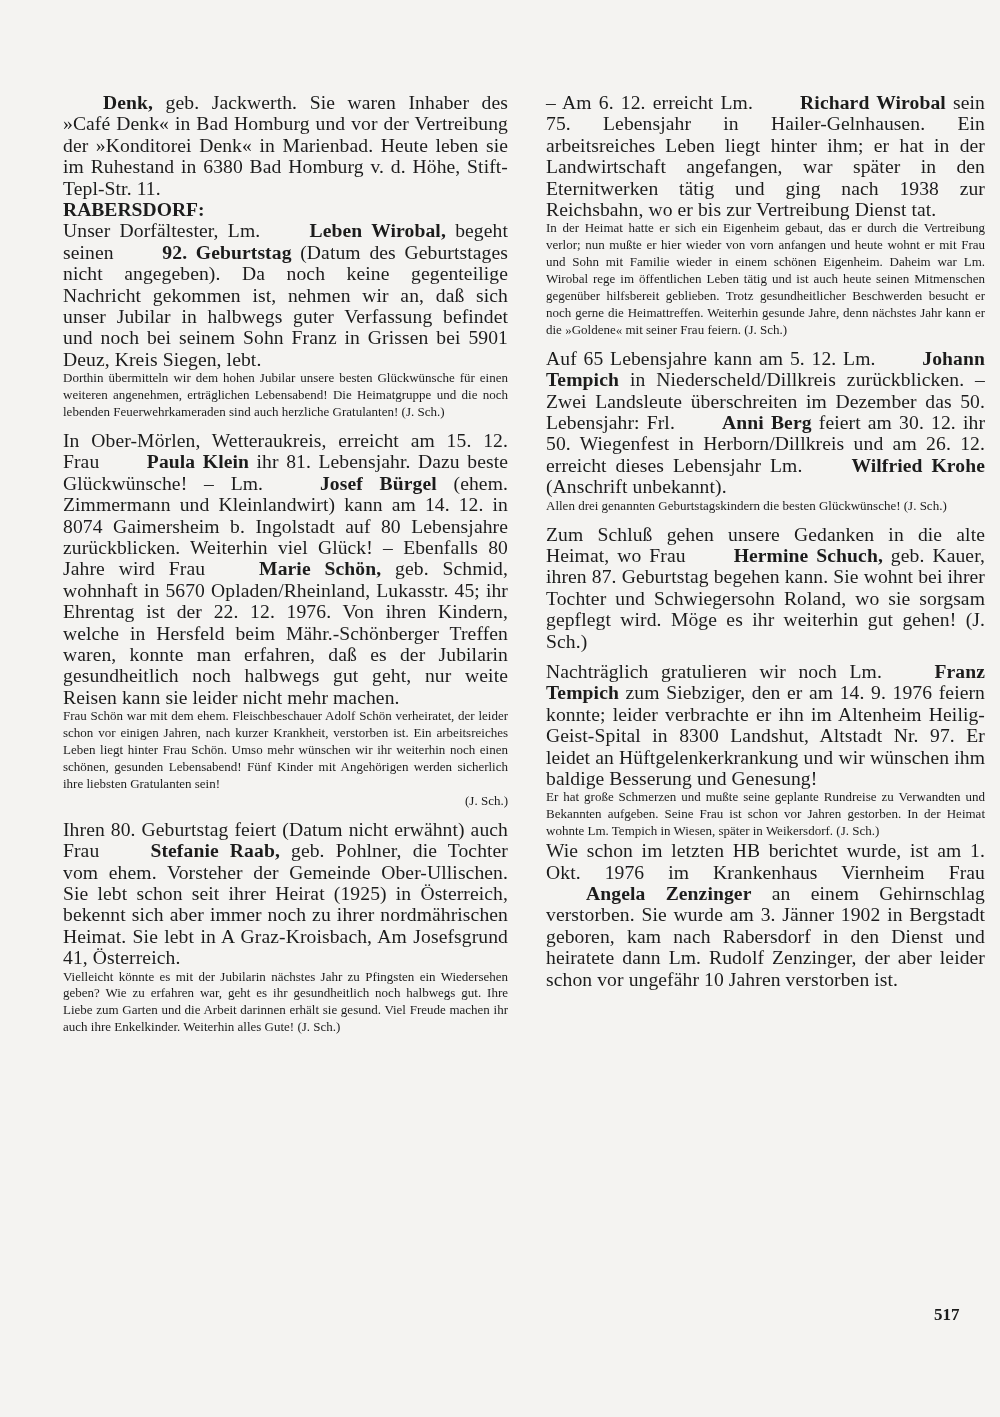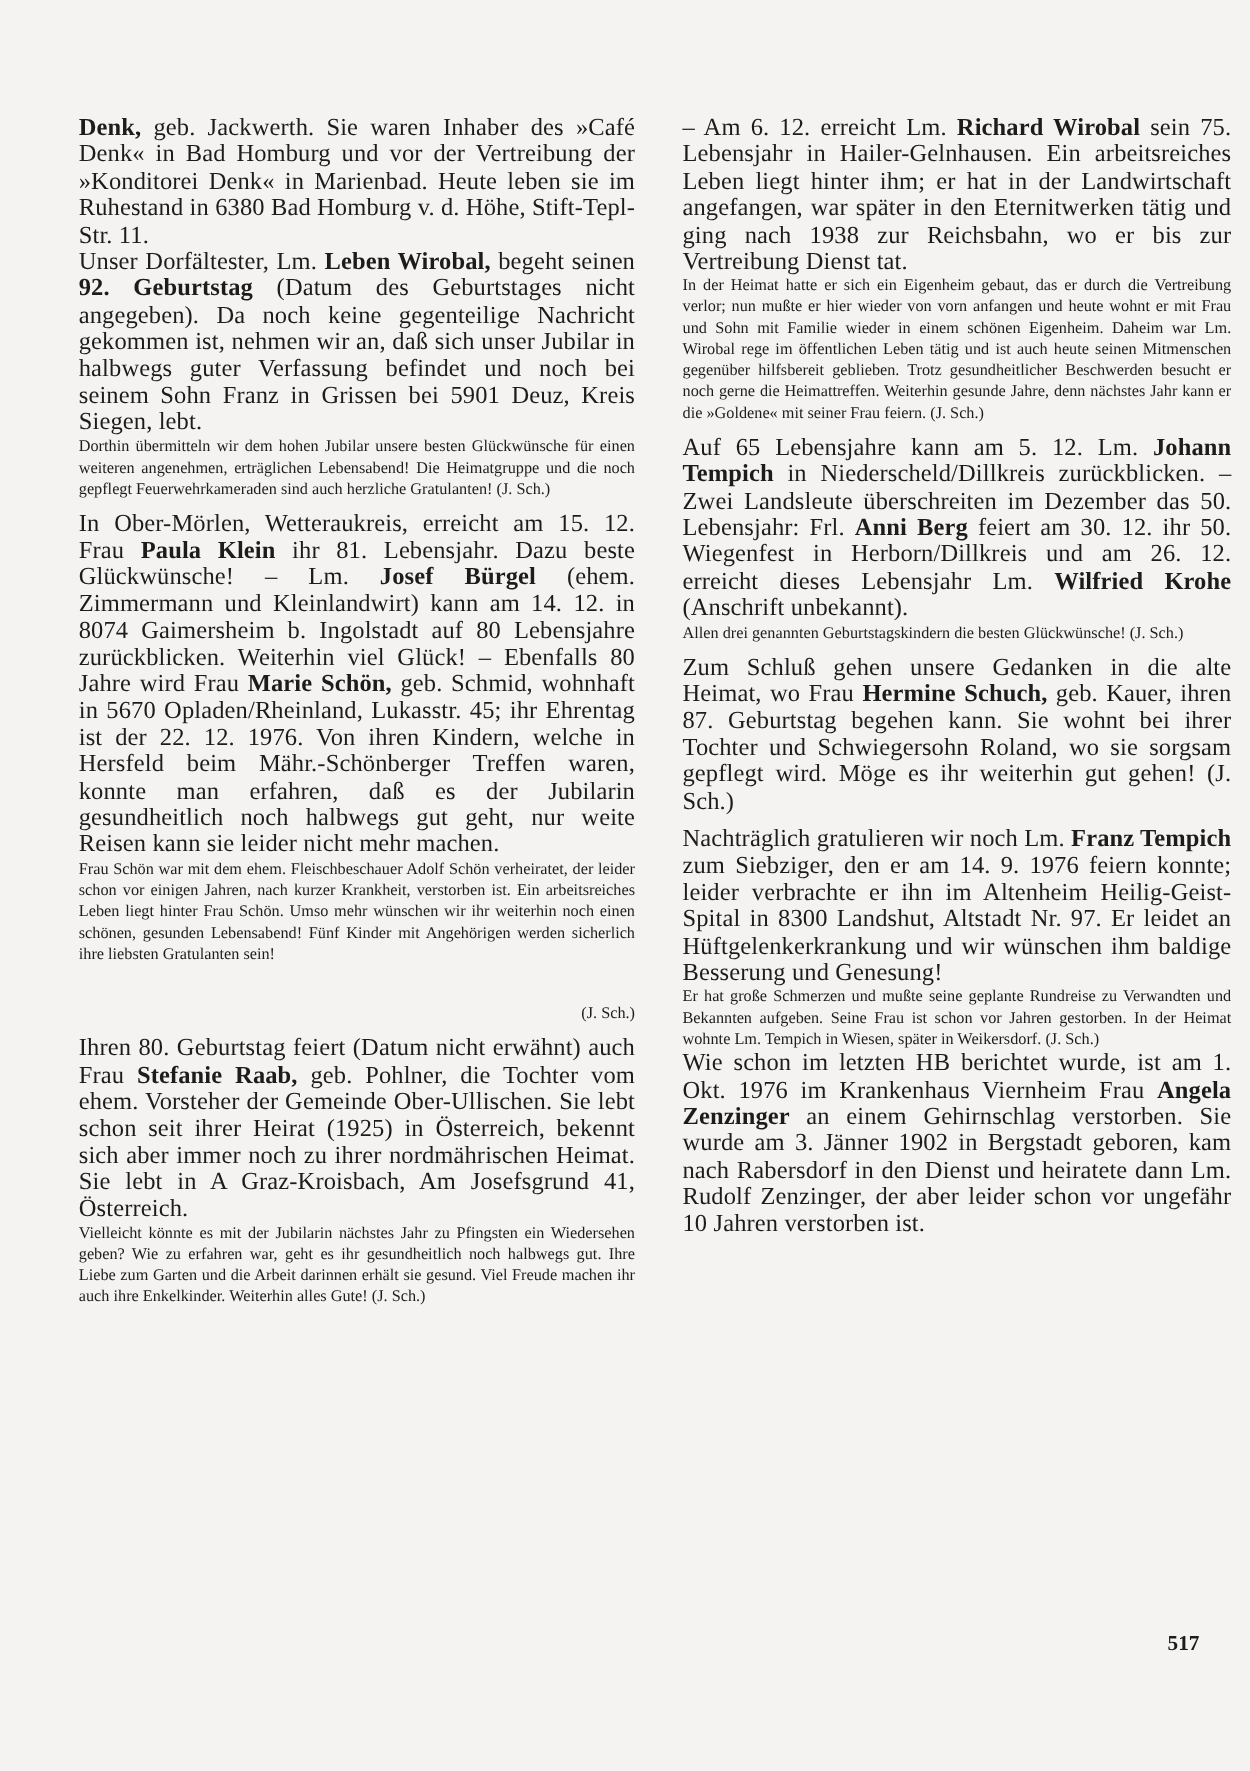--- a/index.html
+++ b/index.html
@@ -24,39 +24,40 @@
     font-family: "Liberation Serif", "DejaVu Serif", serif;
     font-size: 13px; line-height: 16.9px;
     text-align: justify; margin: 0;
   }
   .gap { margin-top: 9px; }
   .gapL { margin-top: 45px; }
   .heading {
     font-family: "Liberation Serif", "DejaVu Serif", serif;
     font-weight: bold; font-size: 19.6px; line-height: 21.4px; margin: 0;
   }
-  b { font-weight: bold; }
-  .right { text-align: right; margin-top: 31px; }
+  b { font-weight: bold; margin-left: 40px; }
+  .right { text-align: right; }
   .pagenum {
     position: absolute; left: 934px; top: 1305px;
     font-family: "Liberation Serif", serif; font-weight: bold; font-size: 17px;
   }
 </style>
 </head>
 <body>
 
 <div class="page">
 
   <div class="col col-left">
     <p class="p"><b>Denk,</b><span> geb. Jackwerth. Sie waren Inhaber des »Café Denk« in Bad Homburg und vor der Vertreibung der »Konditorei Denk« in Marienbad. Heute leben sie im Ruhestand in 6380 Bad Homburg v. d. Höhe, Stift-Tepl-Str. 11.</span></p>
 
+    <p class="heading gapL">RABERSDORF:</p>
 
     <p class="p"><span>Unser Dorfältester, Lm. </span><b>Leben Wirobal,</b><span> begeht seinen </span><b>92. Geburtstag</b><span> (Datum des Geburtstages nicht angegeben). Da noch keine gegenteilige Nachricht gekommen ist, nehmen wir an, daß sich unser Jubilar in halbwegs guter Verfassung befindet und noch bei seinem Sohn Franz in Grissen bei 5901 Deuz, Kreis Siegen, lebt.</span></p>
 
-    <p class="small">Dorthin übermitteln wir dem hohen Jubilar unsere besten Glückwünsche für einen weiteren angenehmen, erträglichen Lebensabend! Die Heimatgruppe und die noch gepflegt Feuerwehrkameraden sind auch herzliche Gratulanten! (J. Sch.)</p>
+    <p class="small">Dorthin übermitteln wir dem hohen Jubilar unsere besten Glückwünsche für einen weiteren angenehmen, erträglichen Lebensabend! Die Heimatgruppe und die noch lebenden Feuerwehrkameraden sind auch herzliche Gratulanten! (J. Sch.)</p>
 
     <p class="p gap"><span>In Ober-Mörlen, Wetteraukreis, erreicht am 15. 12. Frau </span><b>Paula Klein</b><span> ihr 81. Lebensjahr. Dazu beste Glückwünsche! – Lm. </span><b>Josef Bürgel</b><span> (ehem. Zimmermann und Kleinlandwirt) kann am 14. 12. in 8074 Gaimersheim b. Ingolstadt auf 80 Lebensjahre zurückblicken. Weiterhin viel Glück! – Ebenfalls 80 Jahre wird Frau </span><b>Marie Schön,</b><span> geb. Schmid, wohnhaft in 5670 Opladen/Rheinland, Lukasstr. 45; ihr Ehrentag ist der 22. 12. 1976. Von ihren Kindern, welche in Hersfeld beim Mähr.-Schönberger Treffen waren, konnte man erfahren, daß es der Jubilarin gesundheitlich noch halbwegs gut geht, nur weite Reisen kann sie leider nicht mehr machen.</span></p>
 
     <p class="small">Frau Schön war mit dem ehem. Fleischbeschauer Adolf Schön verheiratet, der leider schon vor einigen Jahren, nach kurzer Krankheit, verstorben ist. Ein arbeitsreiches Leben liegt hinter Frau Schön. Umso mehr wünschen wir ihr weiterhin noch einen schönen, gesunden Lebensabend! Fünf Kinder mit Angehörigen werden sicherlich ihre liebsten Gratulanten sein!</p>
     <p class="small right">(J. Sch.)</p>
 
     <p class="p gap"><span>Ihren 80. Geburtstag feiert (Datum nicht erwähnt) auch Frau </span><b>Stefanie Raab,</b><span> geb. Pohlner, die Tochter vom ehem. Vorsteher der Gemeinde Ober-Ullischen. Sie lebt schon seit ihrer Heirat (1925) in Österreich, bekennt sich aber immer noch zu ihrer nordmährischen Heimat. Sie lebt in A Graz-Kroisbach, Am Josefsgrund 41, Österreich.</span></p>
 
     <p class="small">Vielleicht könnte es mit der Jubilarin nächstes Jahr zu Pfingsten ein Wiedersehen geben? Wie zu erfahren war, geht es ihr gesundheitlich noch halbwegs gut. Ihre Liebe zum Garten und die Arbeit darinnen erhält sie gesund. Viel Freude machen ihr auch ihre Enkelkinder. Weiterhin alles Gute! (J. Sch.)</p>
 

